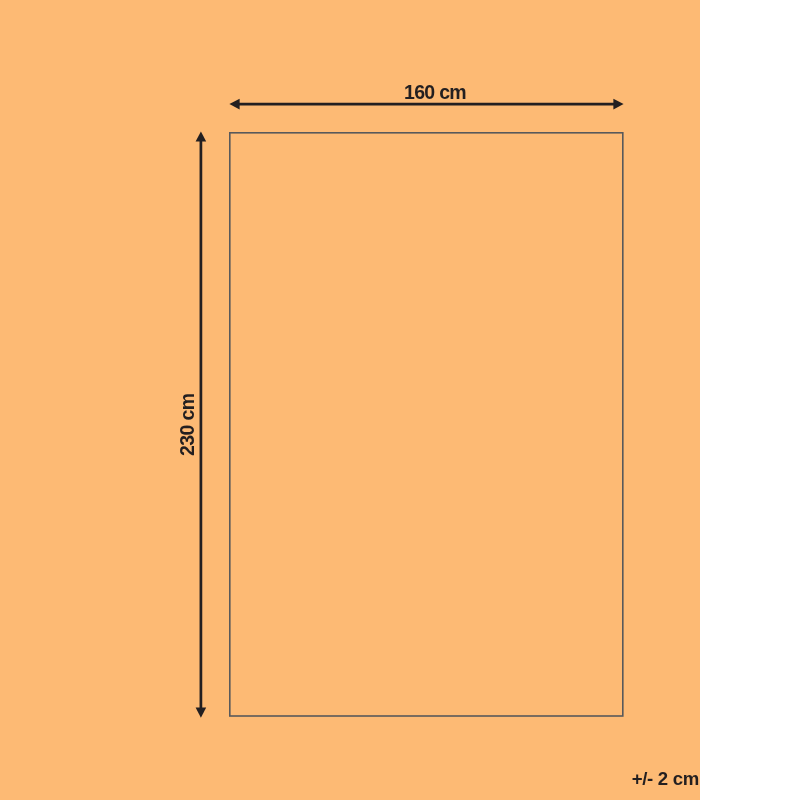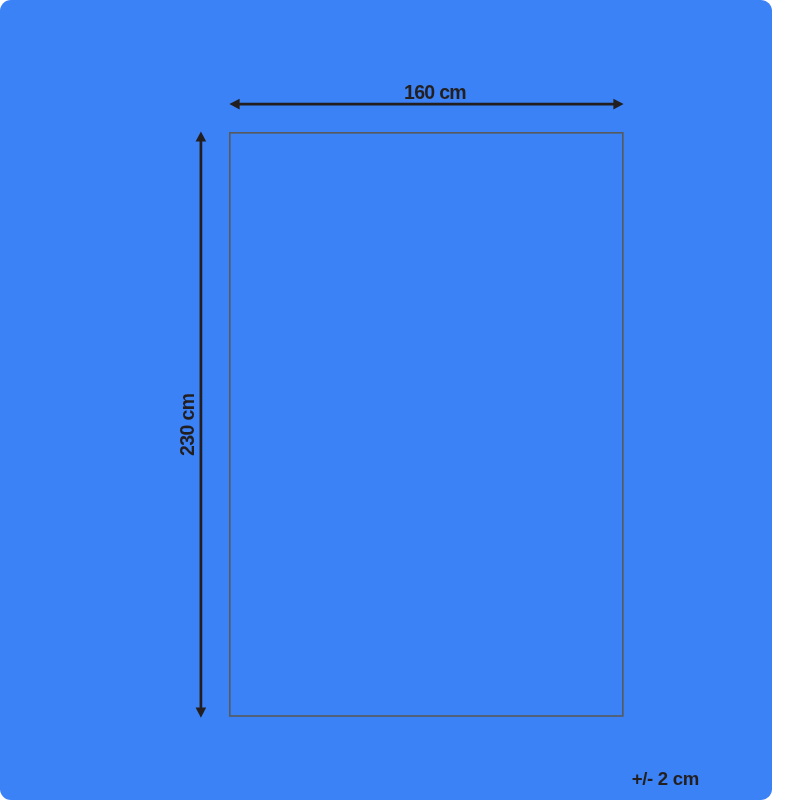--- a/index.html
+++ b/index.html
@@ -1,16 +1,16 @@
 <!DOCTYPE html>
 <html><head>
 <meta charset="utf-8">
 <style>
   html,body{margin:0;padding:0;background:#ffffff;}
-  .stage{position:relative;width:772px;height:800px;background:#3b82f6;overflow:hidden;border-radius:11px;}
+  .stage{position:relative;width:700px;height:800px;background:#fdba74;overflow:hidden;}
   svg{display:block;}
   text{font-family:"Liberation Sans",sans-serif;font-weight:bold;fill:#231f20;}
 </style>
 </head>
 <body>
 <div class="stage">
 <svg width="800" height="800" viewBox="0 0 800 800">
 
   <rect x="229.8" y="132.8" width="393" height="583.2" fill="none" stroke="#58595b" stroke-width="1.6"></rect>
 

